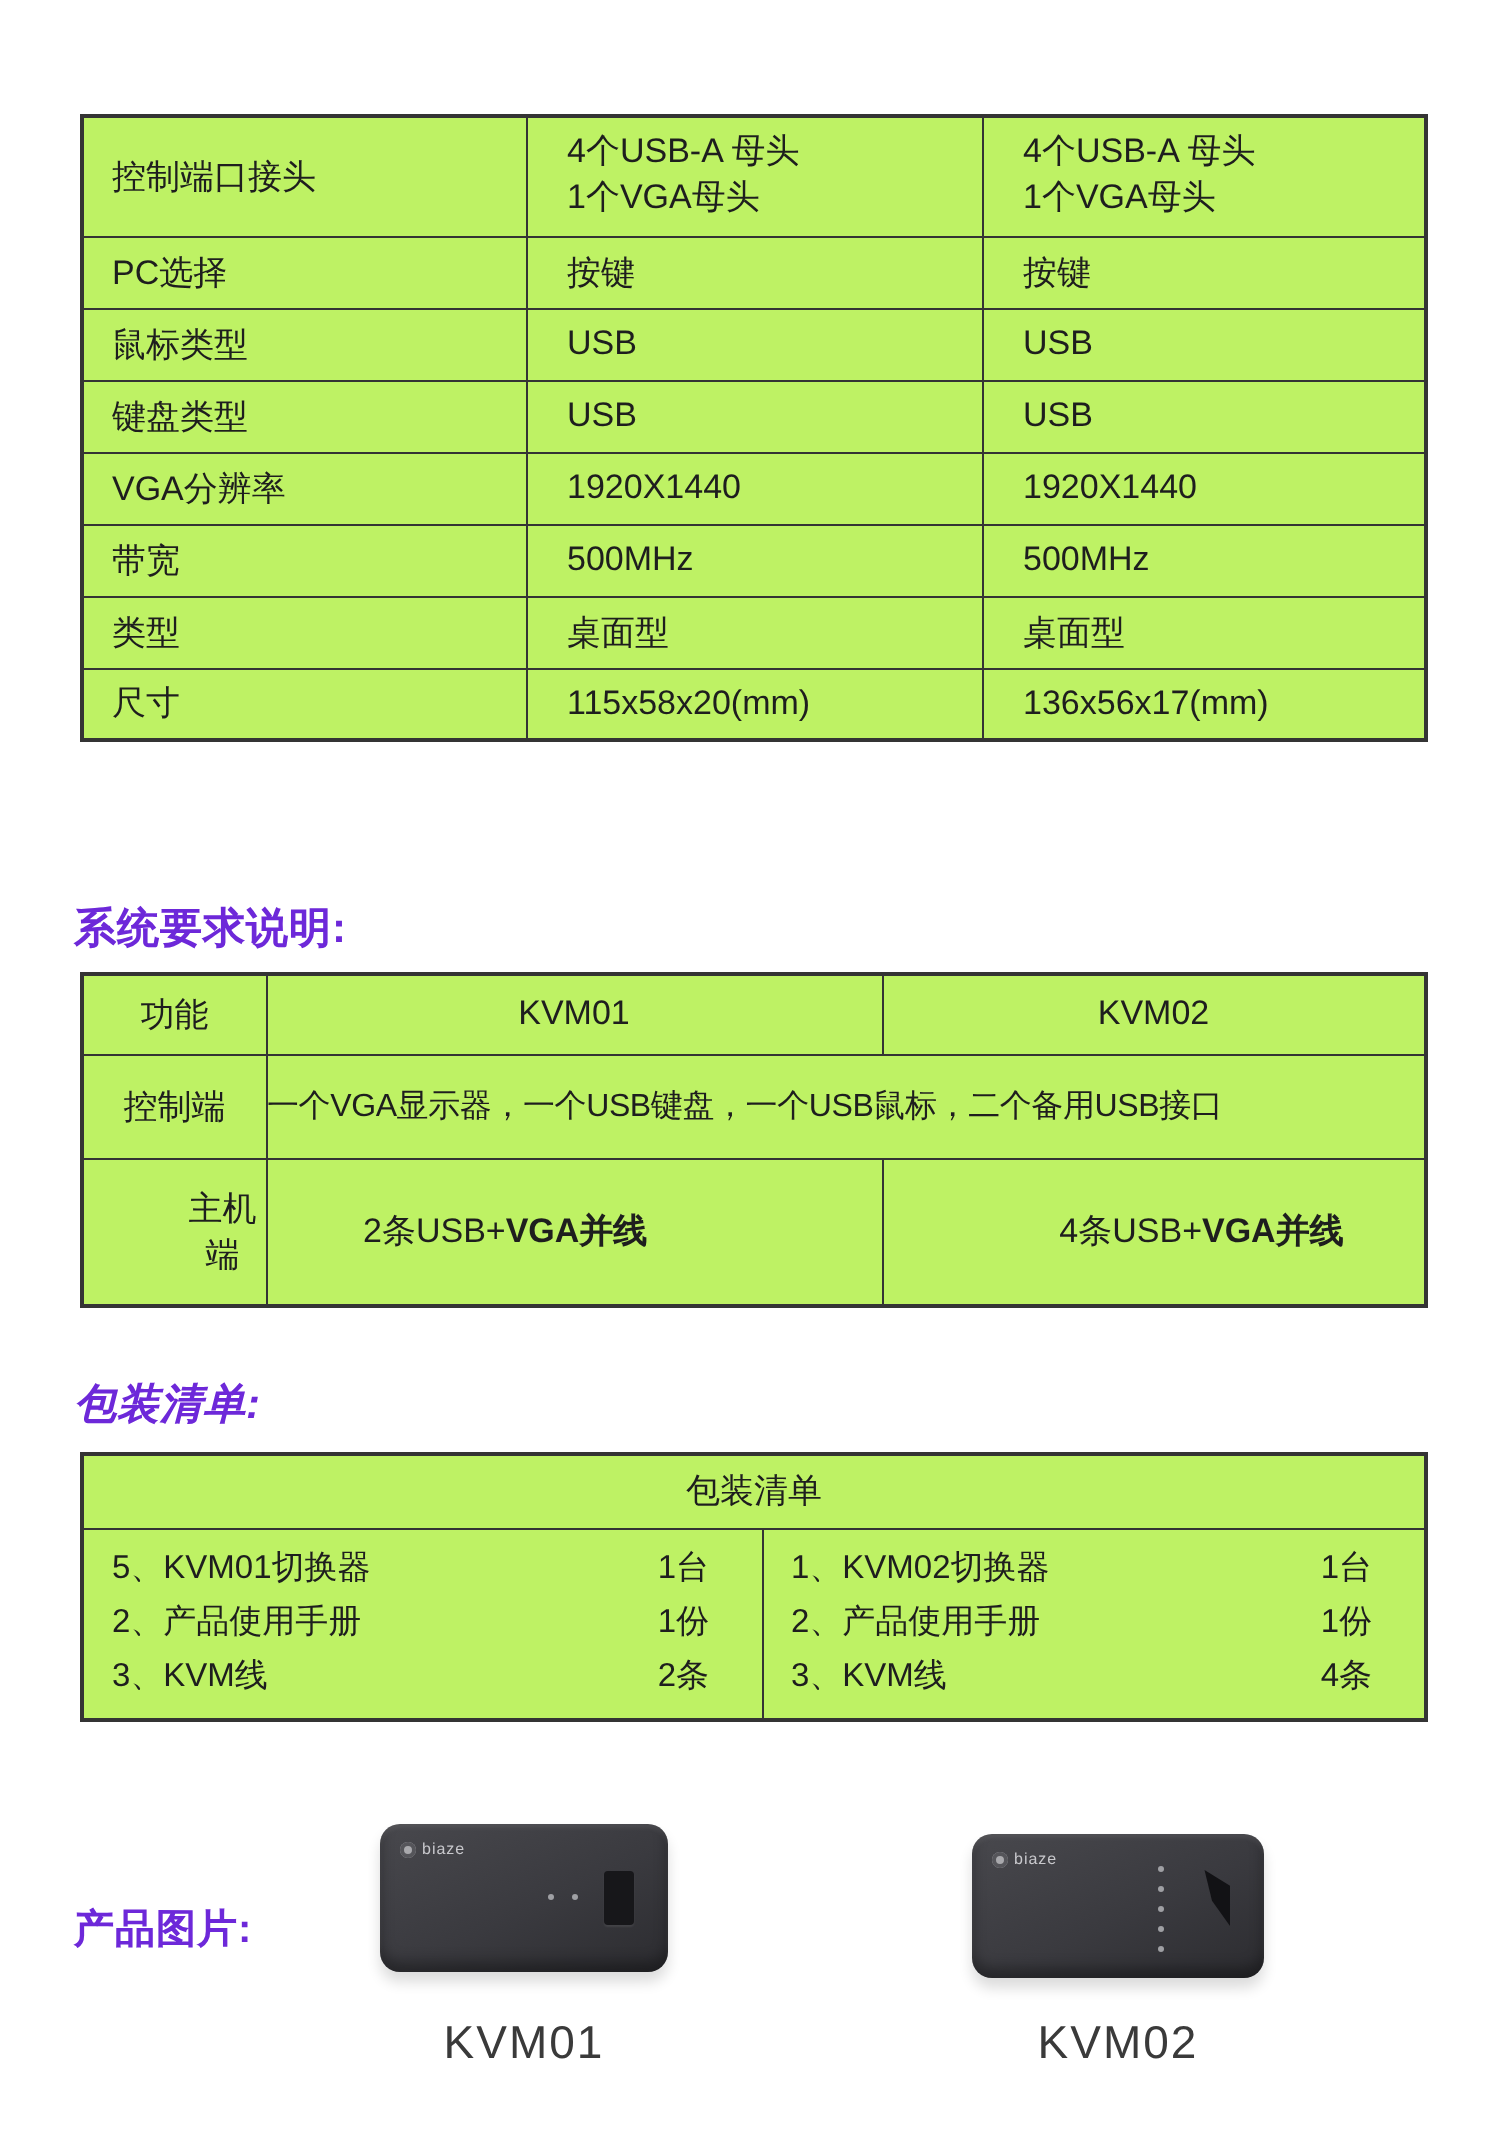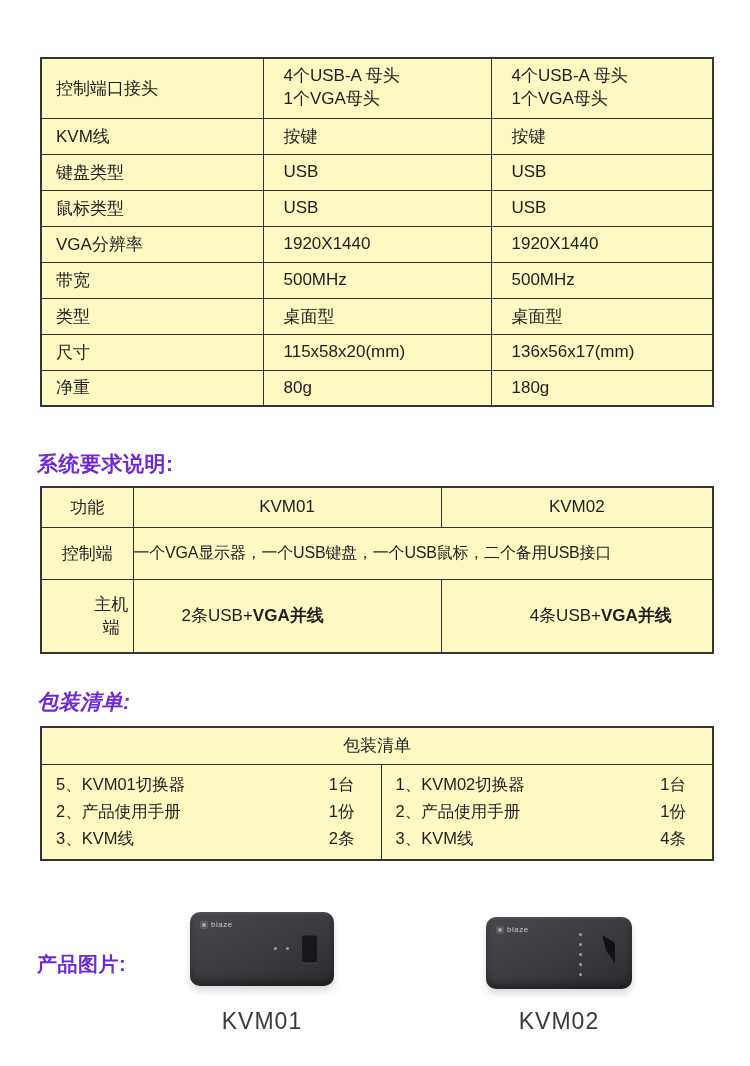--- a/index.html
+++ b/index.html
@@ -4,21 +4,21 @@
 <style>
   * { margin:0; padding:0; box-sizing:border-box; }
   html,body { background:#ffffff; }
   body {
     width:750px; height:1066px;
     font-family:"Liberation Sans","DejaVu Sans",sans-serif;
     color:#1e1e1e; position:relative; overflow:hidden;
   }
   .page { position:absolute; inset:0; background:#fff; }
 
-  table { border-collapse:collapse; table-layout:fixed; background:#fef9c3; }
+  table { border-collapse:collapse; table-layout:fixed; background:#bef264; }
   .tbl { position:absolute; left:40px; width:672px; border:2px solid #343434; }
   .tbl td, .tbl th { border:1px solid #343434; font-weight:normal; font-size:17px; vertical-align:middle; }
 
   
   #spec-table { top:57px; }
   #spec-table td.lbl { padding-left:14px; text-align:left; }
   #spec-table td.val { padding-left:20px; text-align:left; }
   #spec-table tr.tall td { height:60px; }
   #spec-table tr td { height:36px; }
   .pre { white-space:pre-line; line-height:1.35; }
@@ -89,31 +89,31 @@
       </colgroup>
     <tbody>
       <tr class="tall">
         <td class="lbl">控制端口接头</td>
         <td class="val pre">4个USB-A 母头
 1个VGA母头</td>
         <td class="val pre">4个USB-A 母头
 1个VGA母头</td>
       </tr>
       <tr>
-        <td class="lbl">KVM线</td>
+        <td class="lbl">PC选择</td>
         <td class="val">按键</td>
         <td class="val">按键</td>
       </tr>
       <tr>
+        <td class="lbl">鼠标类型</td>
+        <td class="val">USB</td>
+        <td class="val">USB</td>
+      </tr>
+      <tr>
         <td class="lbl">键盘类型</td>
-        <td class="val">USB</td>
-        <td class="val">USB</td>
-      </tr>
-      <tr>
-        <td class="lbl">鼠标类型</td>
         <td class="val">USB</td>
         <td class="val">USB</td>
       </tr>
       <tr>
         <td class="lbl">VGA分辨率</td>
         <td class="val">1920X1440</td>
         <td class="val">1920X1440</td>
       </tr>
       <tr>
         <td class="lbl">带宽</td>
@@ -122,25 +122,20 @@
       </tr>
       <tr>
         <td class="lbl">类型</td>
         <td class="val">桌面型</td>
         <td class="val">桌面型</td>
       </tr>
       <tr>
         <td class="lbl">尺寸</td>
         <td class="val">115x58x20(mm)</td>
         <td class="val">136x56x17(mm)</td>
-      </tr>
-      <tr>
-        <td class="lbl">净重</td>
-        <td class="val">80g</td>
-        <td class="val">180g</td>
       </tr>
     </tbody>
   </table>
 
   <div class="sec-heading" id="sys-heading">系统要求说明:</div>
 
   <table class="tbl" id="sys-table">
     <colgroup>
         <col style="width:92px">
         <col style="width:308px">

